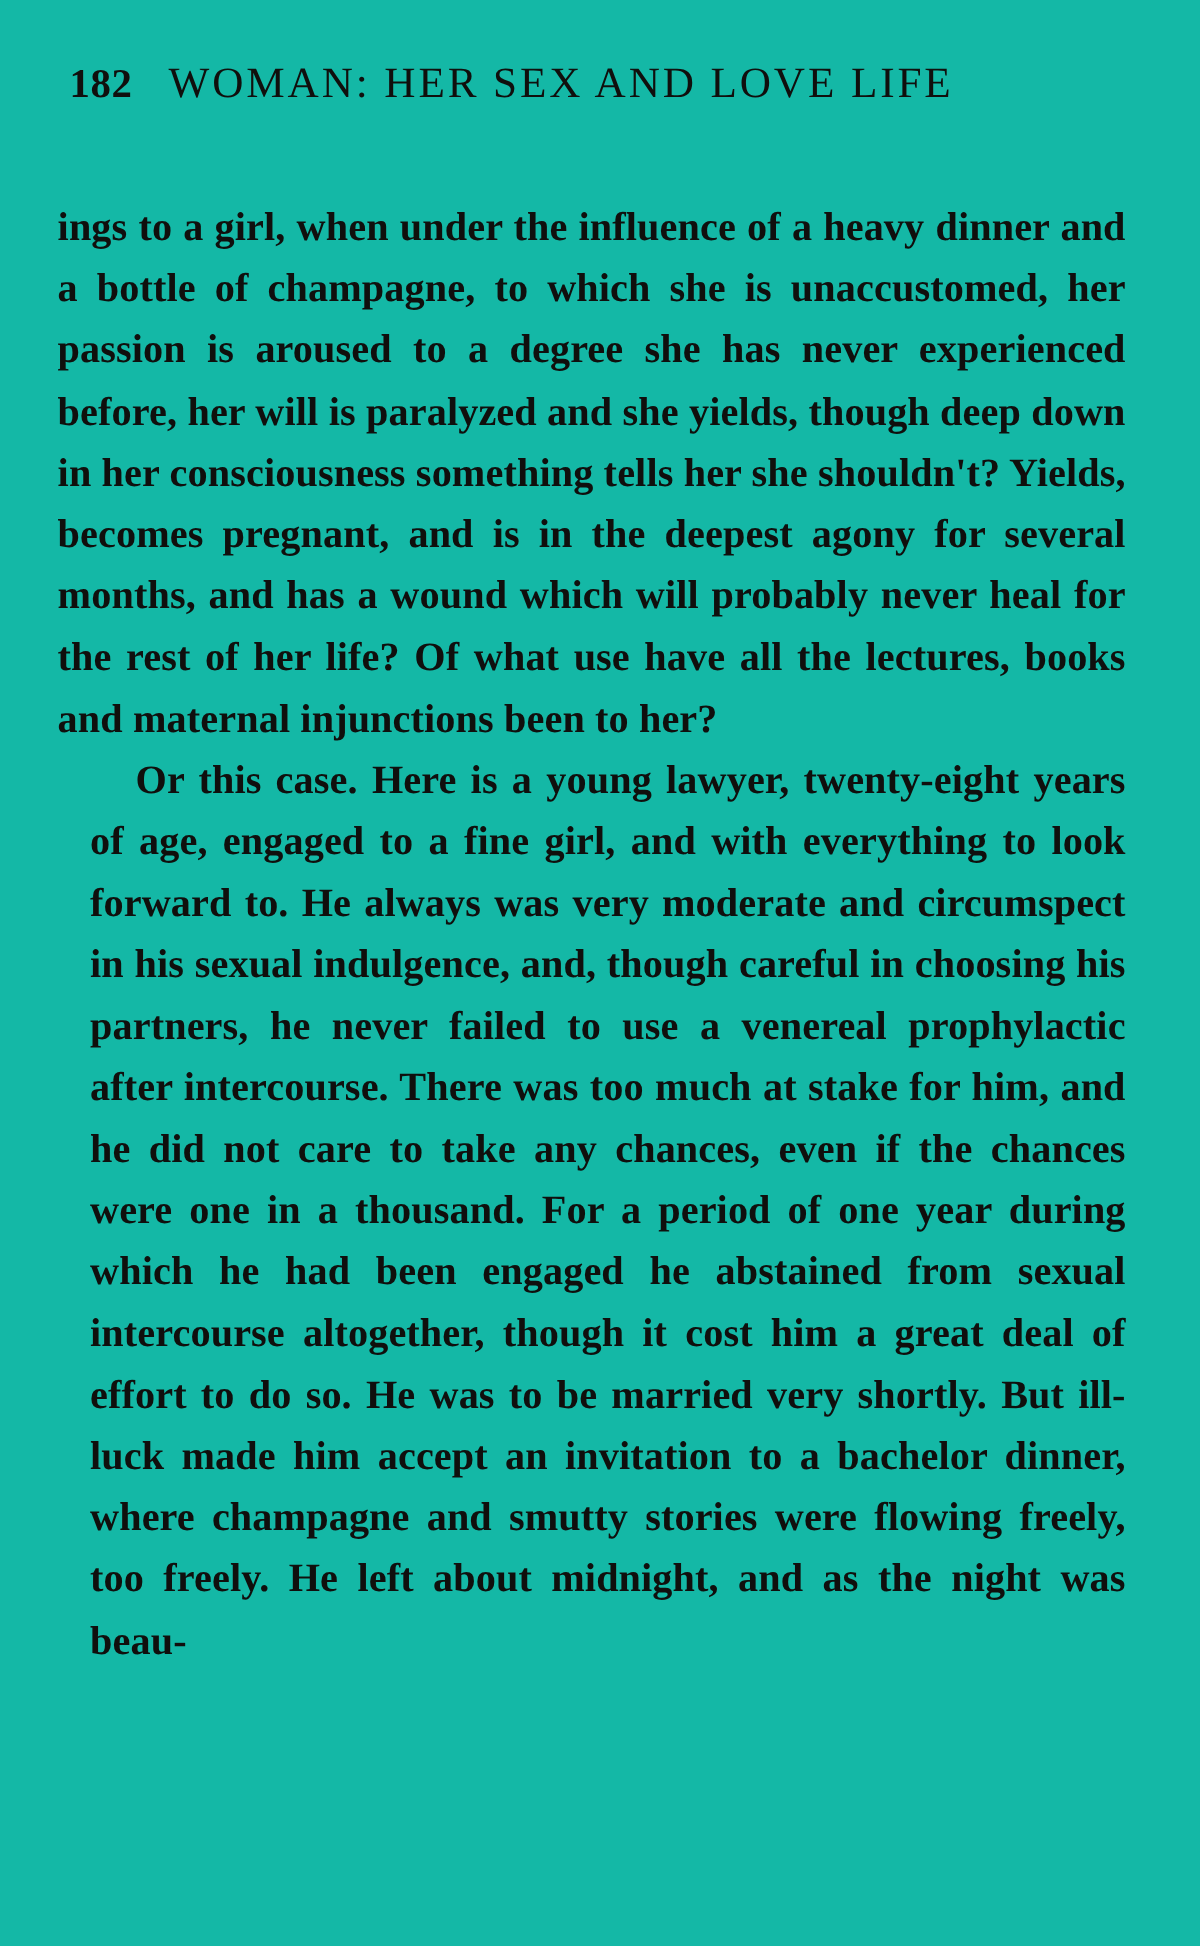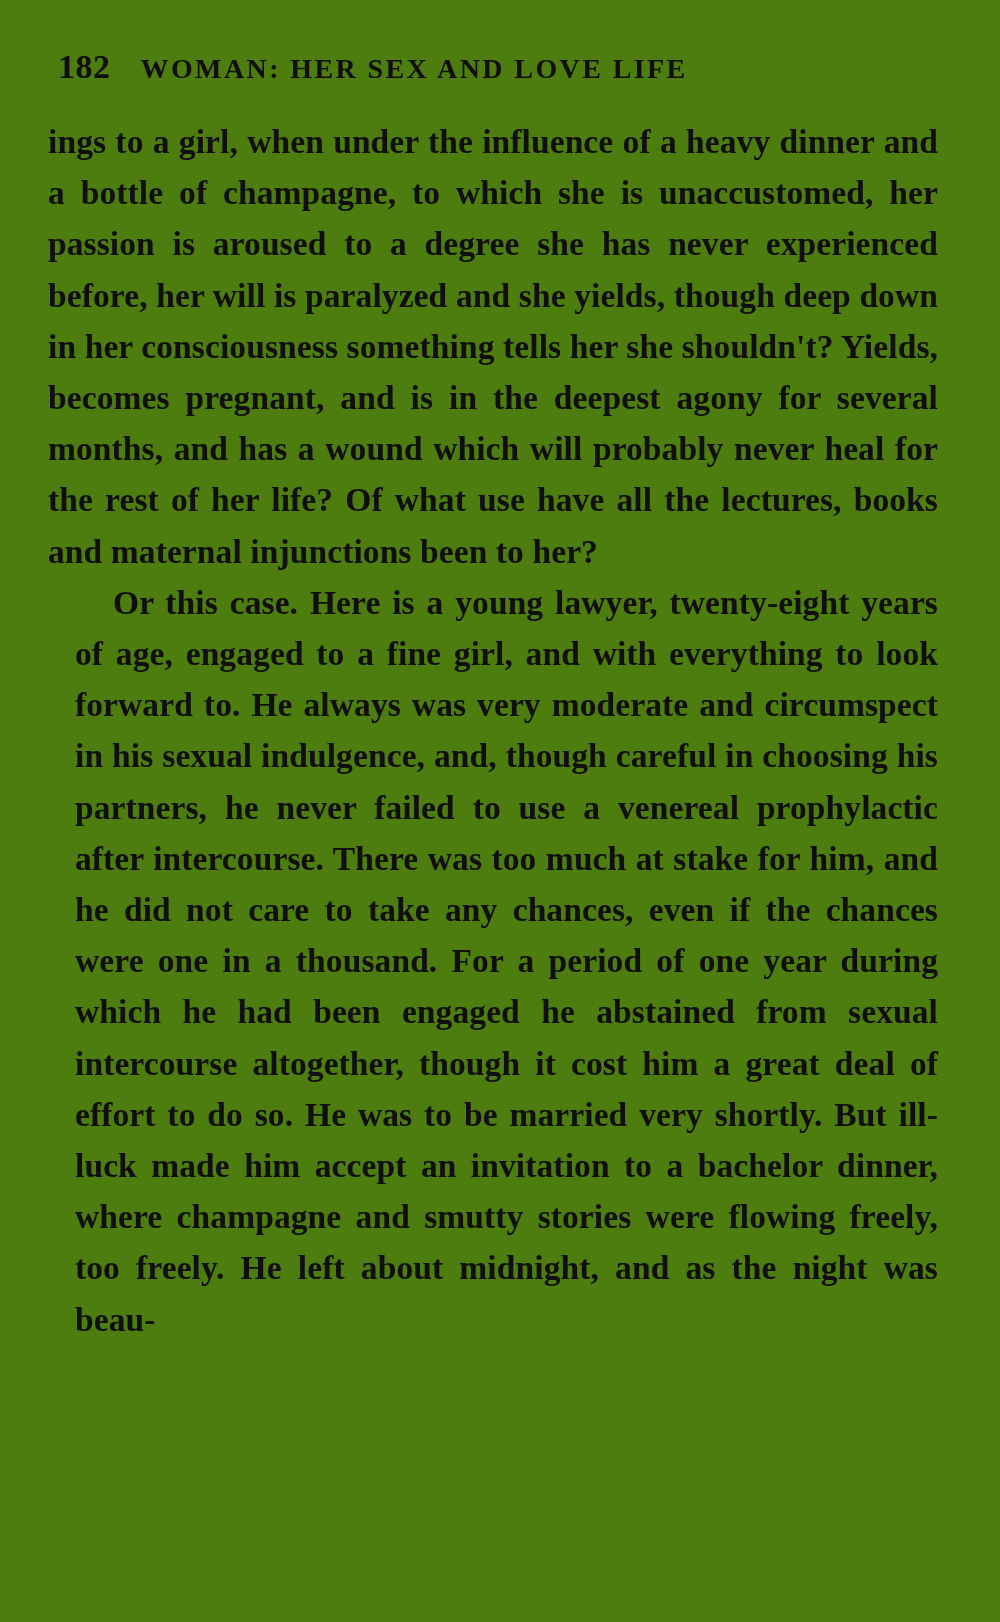--- a/index.html
+++ b/index.html
@@ -11,58 +11,59 @@
     width: 1000px;
     height: 1622px;
     font-family: "Liberation Serif", serif;
     color: #100f0d;
     overflow: hidden;
   }
   .page {
     position: relative;
     width: 1000px;
     height: 1622px;
-    background: #4d7c0f;
+    background: #14b8a6;
   }
   .running-head {
     display: flex;
     align-items: baseline;
     padding: 48px 60px 0 58px;
     font-size: 35px;
     letter-spacing: 0.5px;
     font-weight: 700;
   }
   .folio {
     font-size: 34px;
     font-weight: 700;
     margin-right: 30px;
     letter-spacing: 0.5px;
   }
   .head-title {
-    font-size: 28px;
-    font-weight: 700;
+    font-size: 36px;
+    font-weight: 400;
     letter-spacing: 2.4px;
     white-space: nowrap;
   }
   .body-text {
     padding: 30px 62px 0 48px;
     font-size: 33.5px;
     line-height: 51.2px;
     text-align: justify;
     text-justify: inter-word;
     font-weight: 700;
     letter-spacing: 0.1px;
     -webkit-font-smoothing: none;
   }
   p {
     margin: 0;
     text-align: justify;
   }
   p.cont {
     text-indent: 0;
+    margin-top: 44px;
   }
   p.indent {
     text-indent: 38px;
     margin-left: 27px;
   }
   .body-text p + p {
     margin-top: 0;
   }
 </style>
 </head>

